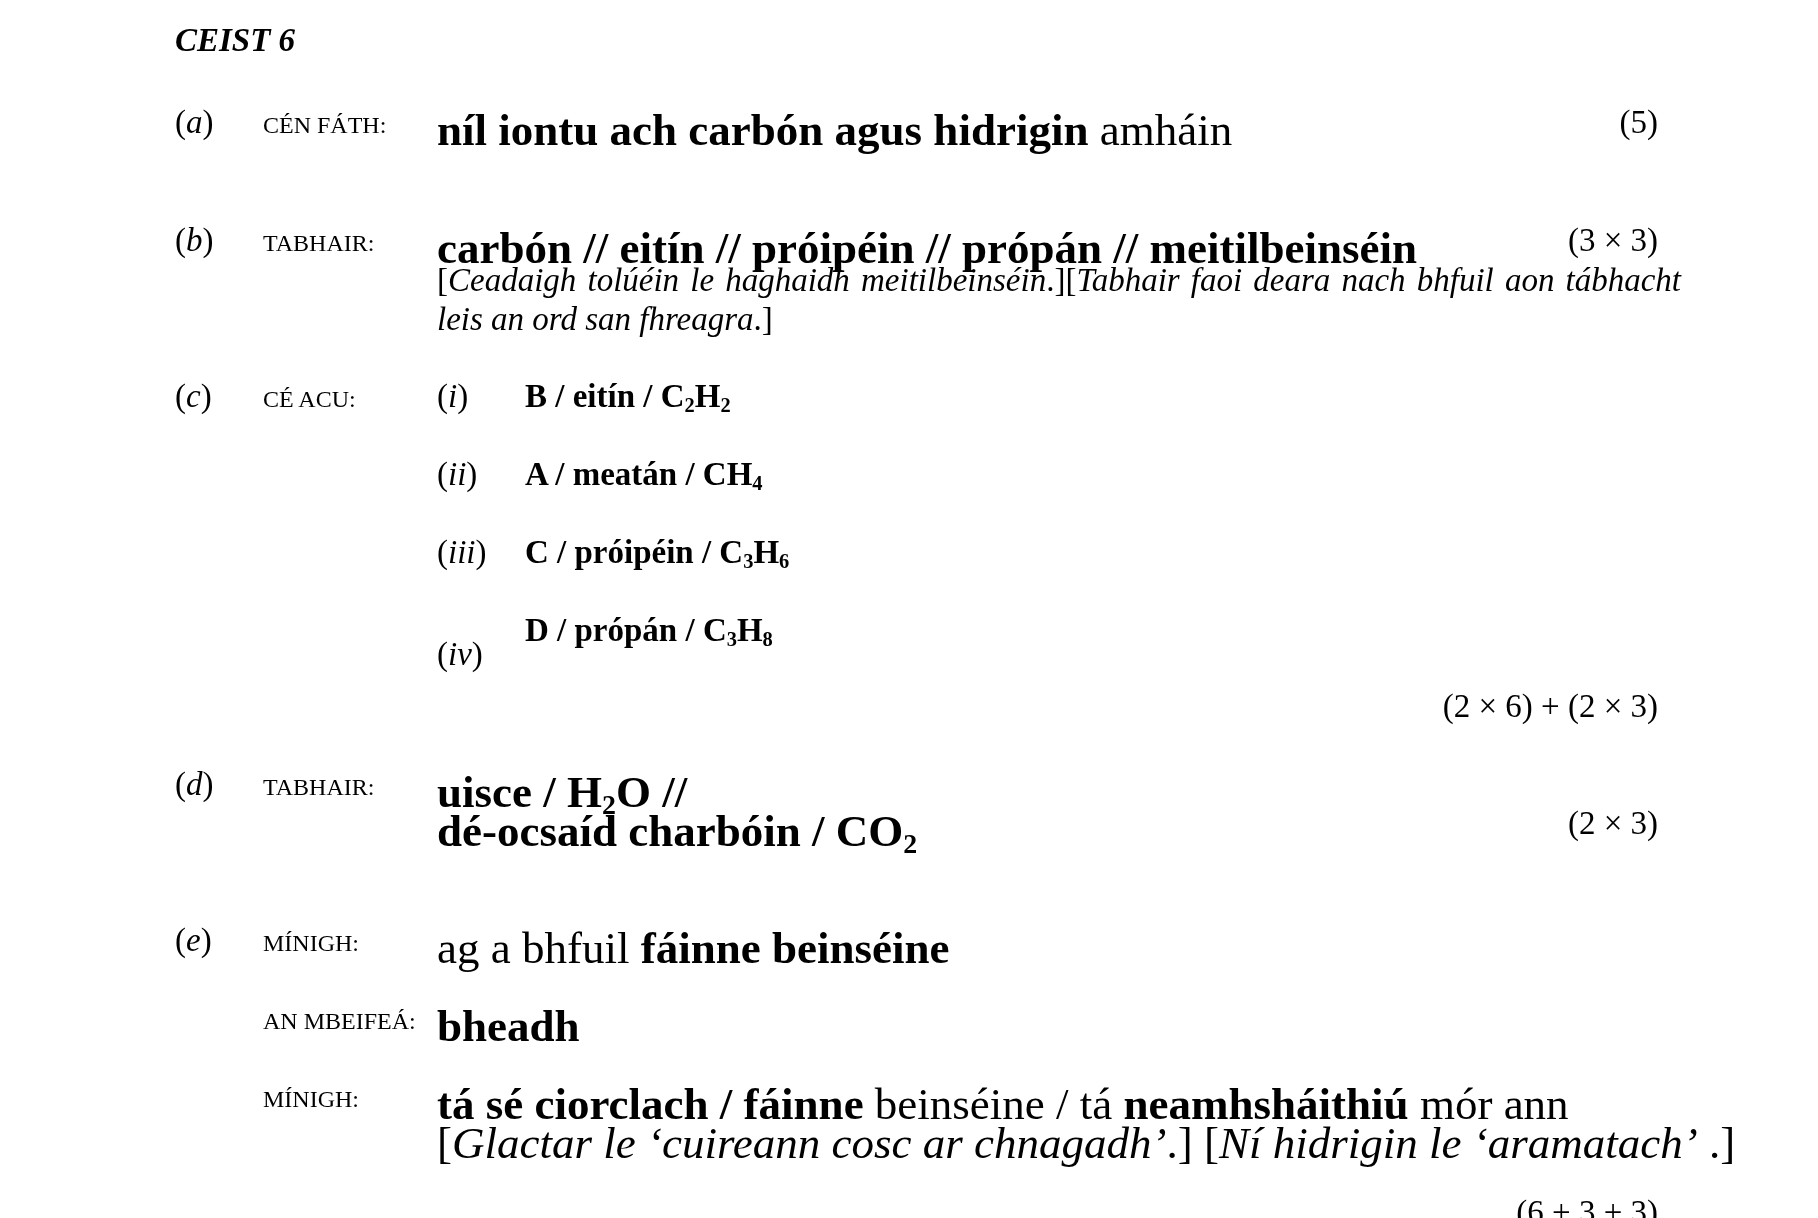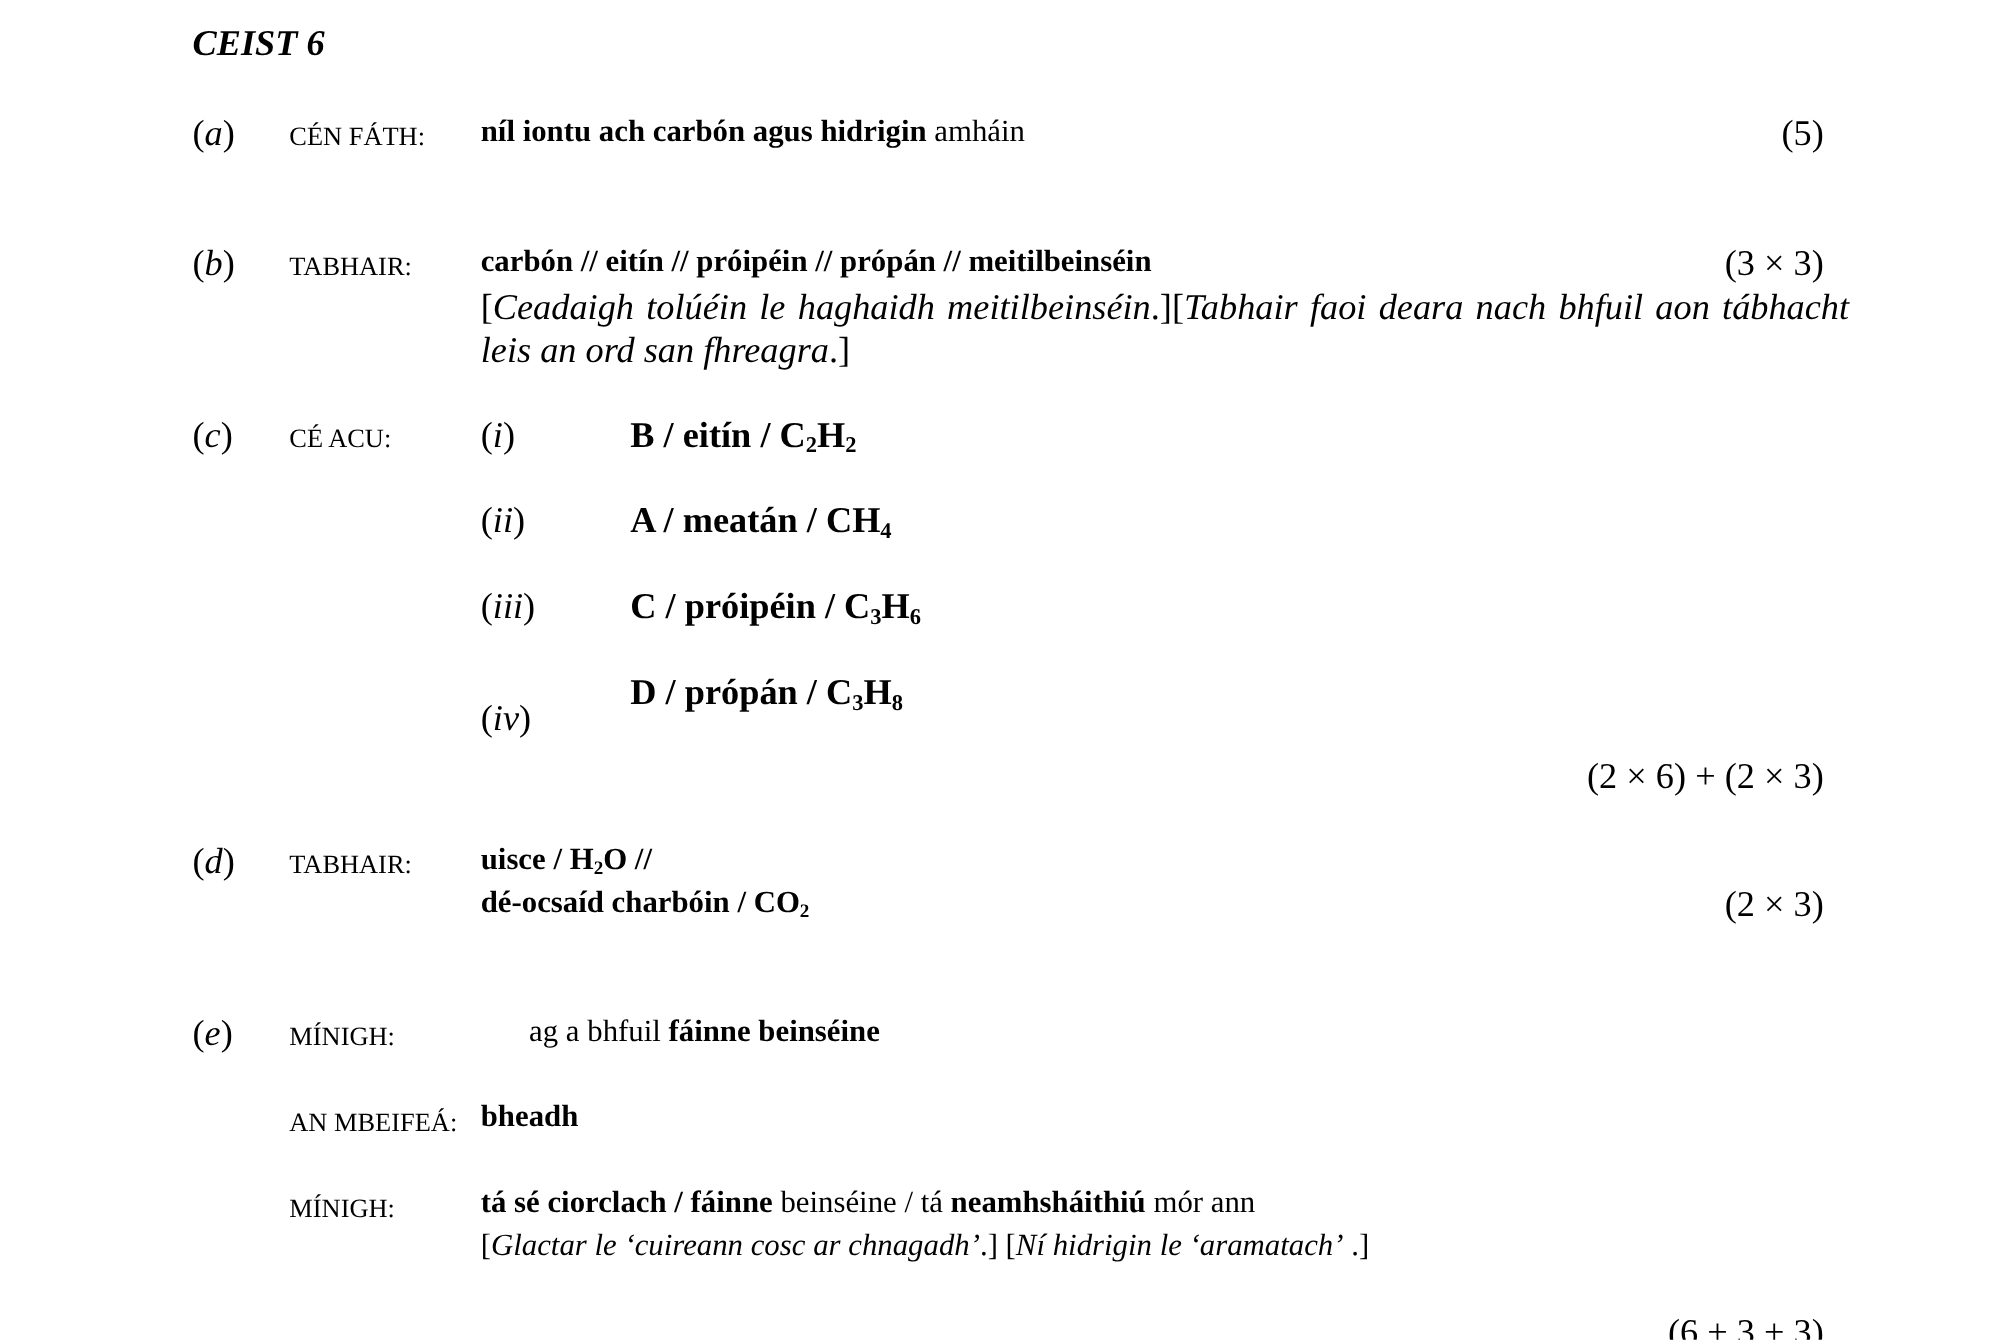--- a/index.html
+++ b/index.html
@@ -6,23 +6,23 @@
     body {
       width: 1818px; height: 1218px; position: relative; overflow: hidden;
       font-family: "Liberation Serif", "DejaVu Serif", serif;
       color: #000000;
     }
     .abs { position: absolute; white-space: nowrap; }
     .title { left: 175px; top: 22px; font-size: 33px; font-weight: bold; font-style: italic; }
     .part { left: 175px; font-size: 33px; }
     .part i { font-style: italic; }
     .lbl { left: 263px; font-size: 24px; letter-spacing: 0px; }
-    .ans { left: 437px; font-size: 28px; }
+    .ans { left: 437px; font-size: 45px; }
     .sub { left: 437px; font-size: 33px; }
-    .subans { left: 525px; font-size: 33px; font-weight: bold; margin-left: 48px; }
+    .subans { left: 525px; font-size: 33px; font-weight: bold; }
     .marks { right: 160px; font-size: 33px; text-align: right; }
     b { font-weight: bold; }
     .it { font-style: italic; }
     sub { font-size: 0.62em; vertical-align: -0.25em; line-height: 0; }
     .justify { left: 437px; width: 1244px; font-size: 33px; white-space: normal; text-align: justify; text-align-last: left; line-height: 39px; }
   </style>
 </head>
 <body>
 
 <div class="abs title">CEIST 6</div>
@@ -56,21 +56,21 @@
 <div class="abs marks" style="top:688px;">(2 × 6) + (2 × 3)</div>
 
 <div class="abs part" style="top:766px;">(<i>d</i>)</div>
 <div class="abs lbl" style="top:774px;">TABHAIR:</div>
 <div class="abs ans" style="top:766px; font-weight:bold;"><span>uisce / H</span><sub>2</sub><span>O //</span></div>
 <div class="abs ans" style="top:805px; font-weight:bold;"><span>dé-ocsaíd charbóin / CO</span><sub>2</sub></div>
 <div class="abs marks" style="top:805px;">(2 × 3)</div>
 
 <div class="abs part" style="top:922px;">(<i>e</i>)</div>
 <div class="abs lbl" style="top:930px;">MÍNIGH:</div>
-<div class="abs ans" style="top:922px;margin-left:44px;"><span>ag a bhfuil </span><b>fáinne beinséine</b></div>
+<div class="abs ans" style="top:922px;"><span>ag a bhfuil </span><b>fáinne beinséine</b></div>
 
 <div class="abs lbl" style="top:1008px;">AN MBEIFEÁ:</div>
 <div class="abs ans" style="top:1000px;text-align:center;"><b>bheadh</b></div>
 
 <div class="abs lbl" style="top:1086px;">MÍNIGH:</div>
 <div class="abs ans" style="top:1078px;"><b>tá sé ciorclach / fáinne</b><span> beinséine / tá </span><b>neamhsháithiú</b><span> mór ann</span></div>
 <div class="abs ans" style="top:1117px;"><span>[</span><span class="it">Glactar le ‘cuireann cosc ar chnagadh’</span><span>.] [</span><span class="it">Ní hidrigin le ‘aramatach’</span><span> .]</span></div>
 
 <div class="abs marks" style="top:1194px;">(6 + 3 + 3)</div>
 

